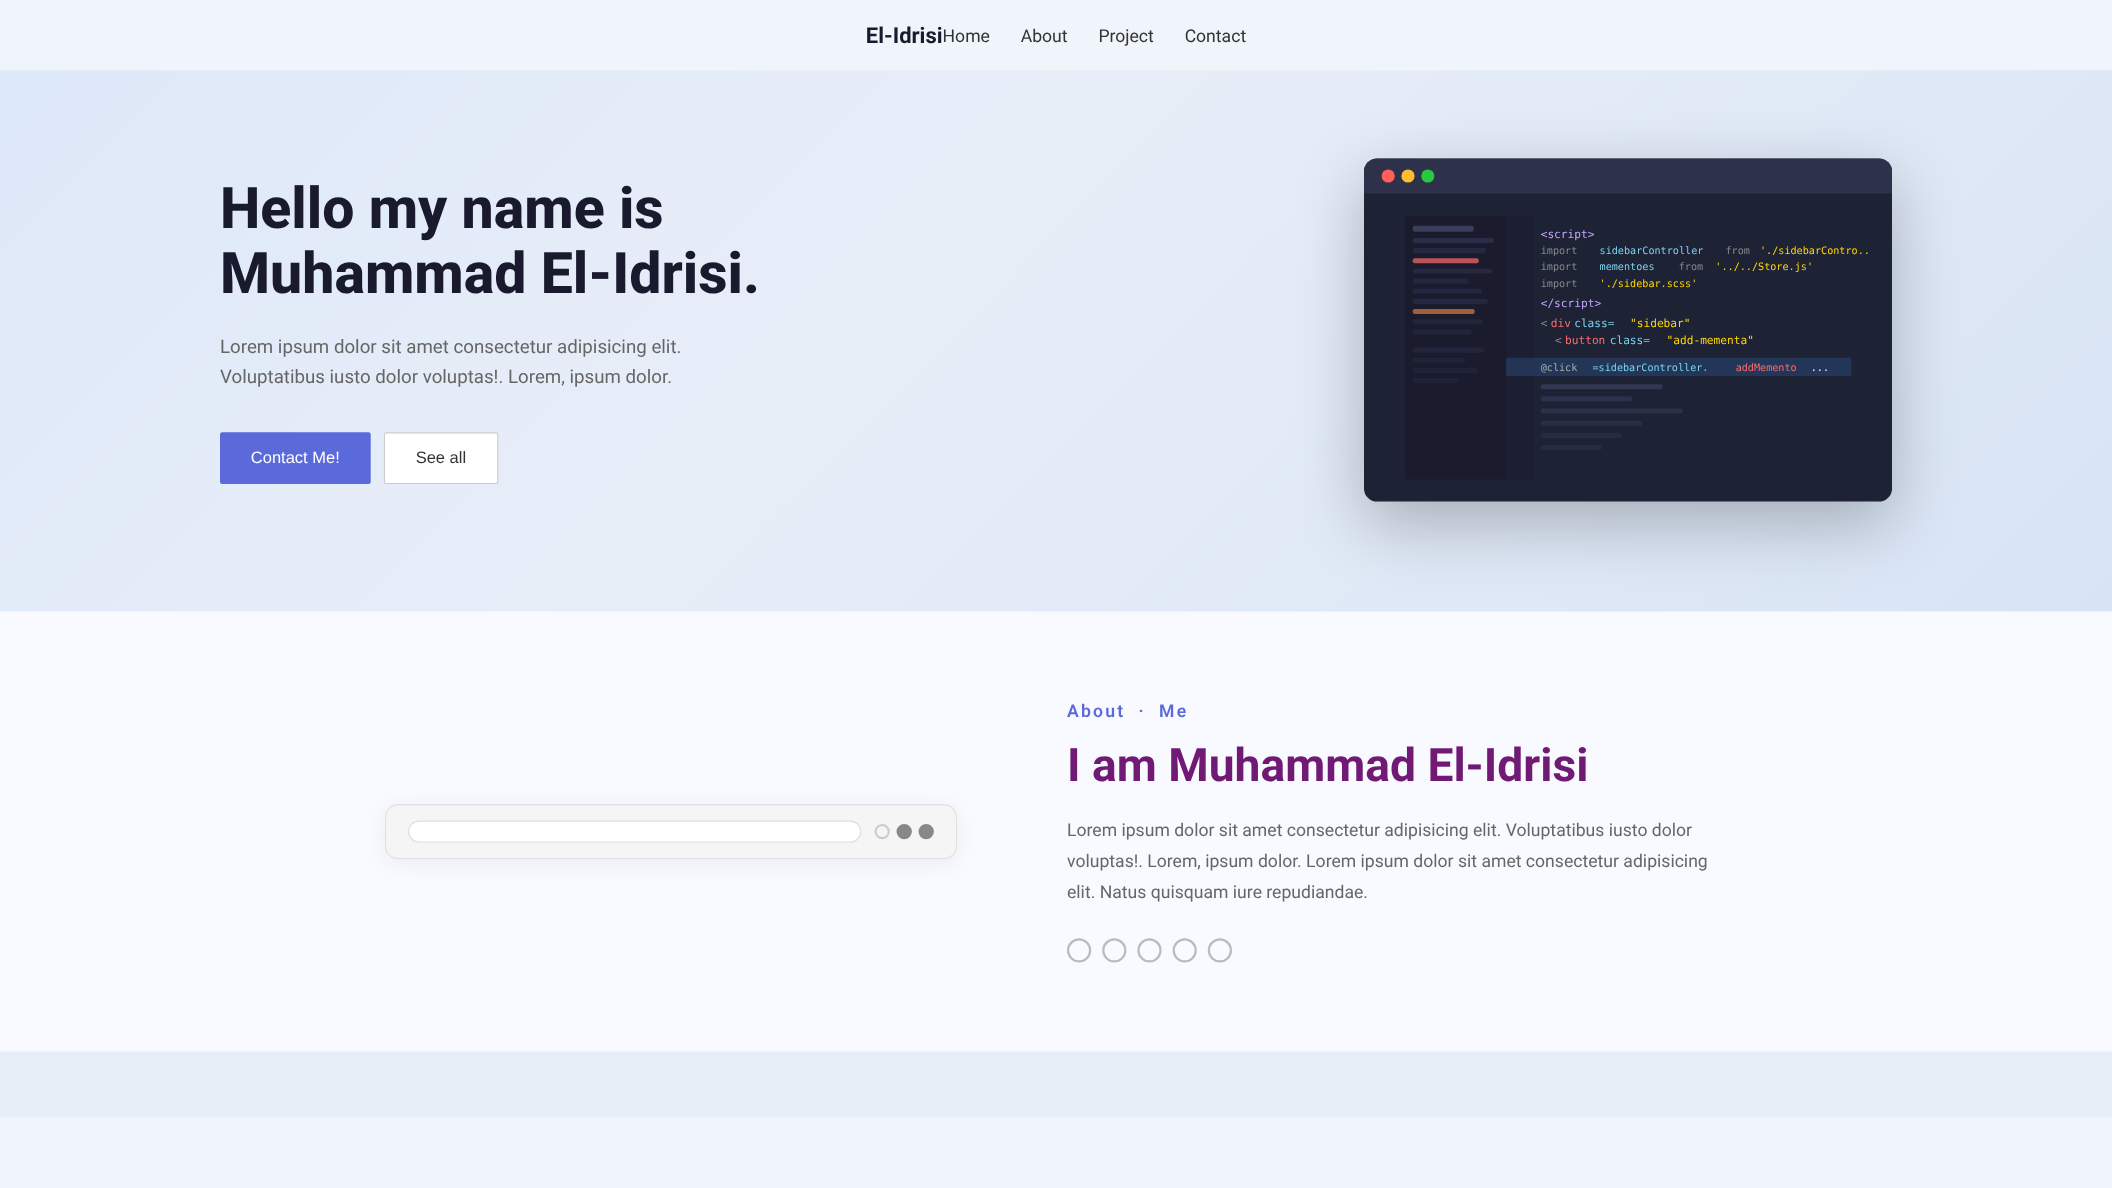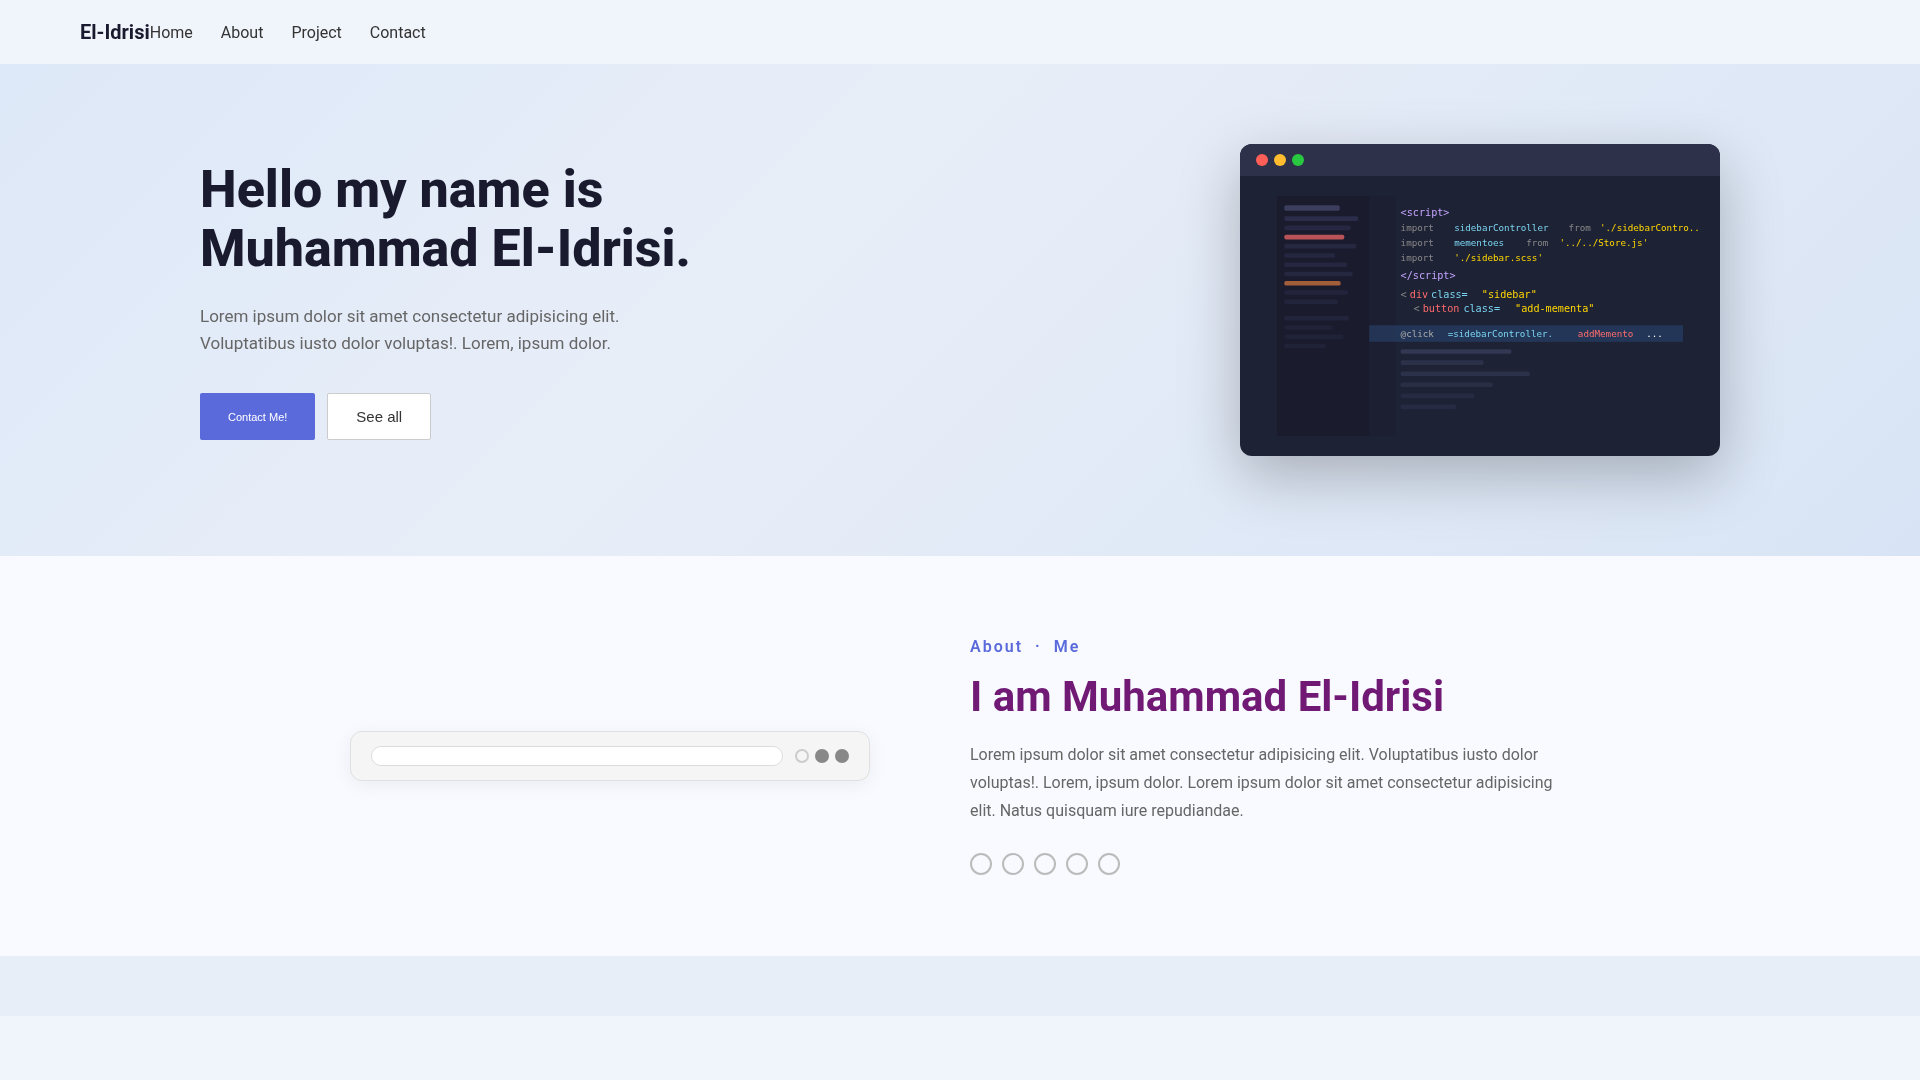--- a/index.html
+++ b/index.html
@@ -12,21 +12,21 @@
       font-family: -apple-system, BlinkMacSystemFont, 'Segoe UI', Roboto, sans-serif;
       background: #f0f4fb;
       width: 1920px;
       min-height: 1080px;
     }
 
     
     .navbar {
       display: flex;
       align-items: center;
-      justify-content: flex-start;
+      justify-content: center;
       padding: 20px 80px;
       background: #f0f4fb;
     }
 
     .navbar-brand {
       font-size: 20px;
       font-weight: 700;
       color: #1a1a2e;
       text-decoration: none;
     }
@@ -77,21 +77,21 @@
     .hero-buttons {
       display: flex;
       gap: 12px;
     }
 
     .btn-primary {
       background: #5b6adb;
       color: white;
       border: none;
       padding: 14px 28px;
-      font-size: 11px;
+      font-size: 15px;
       font-weight: 500;
       cursor: pointer;
       border-radius: 2px;
     }
 
     .btn-secondary {
       background: white;
       color: #333;
       border: 1.5px solid #ccc;
       padding: 14px 28px;

